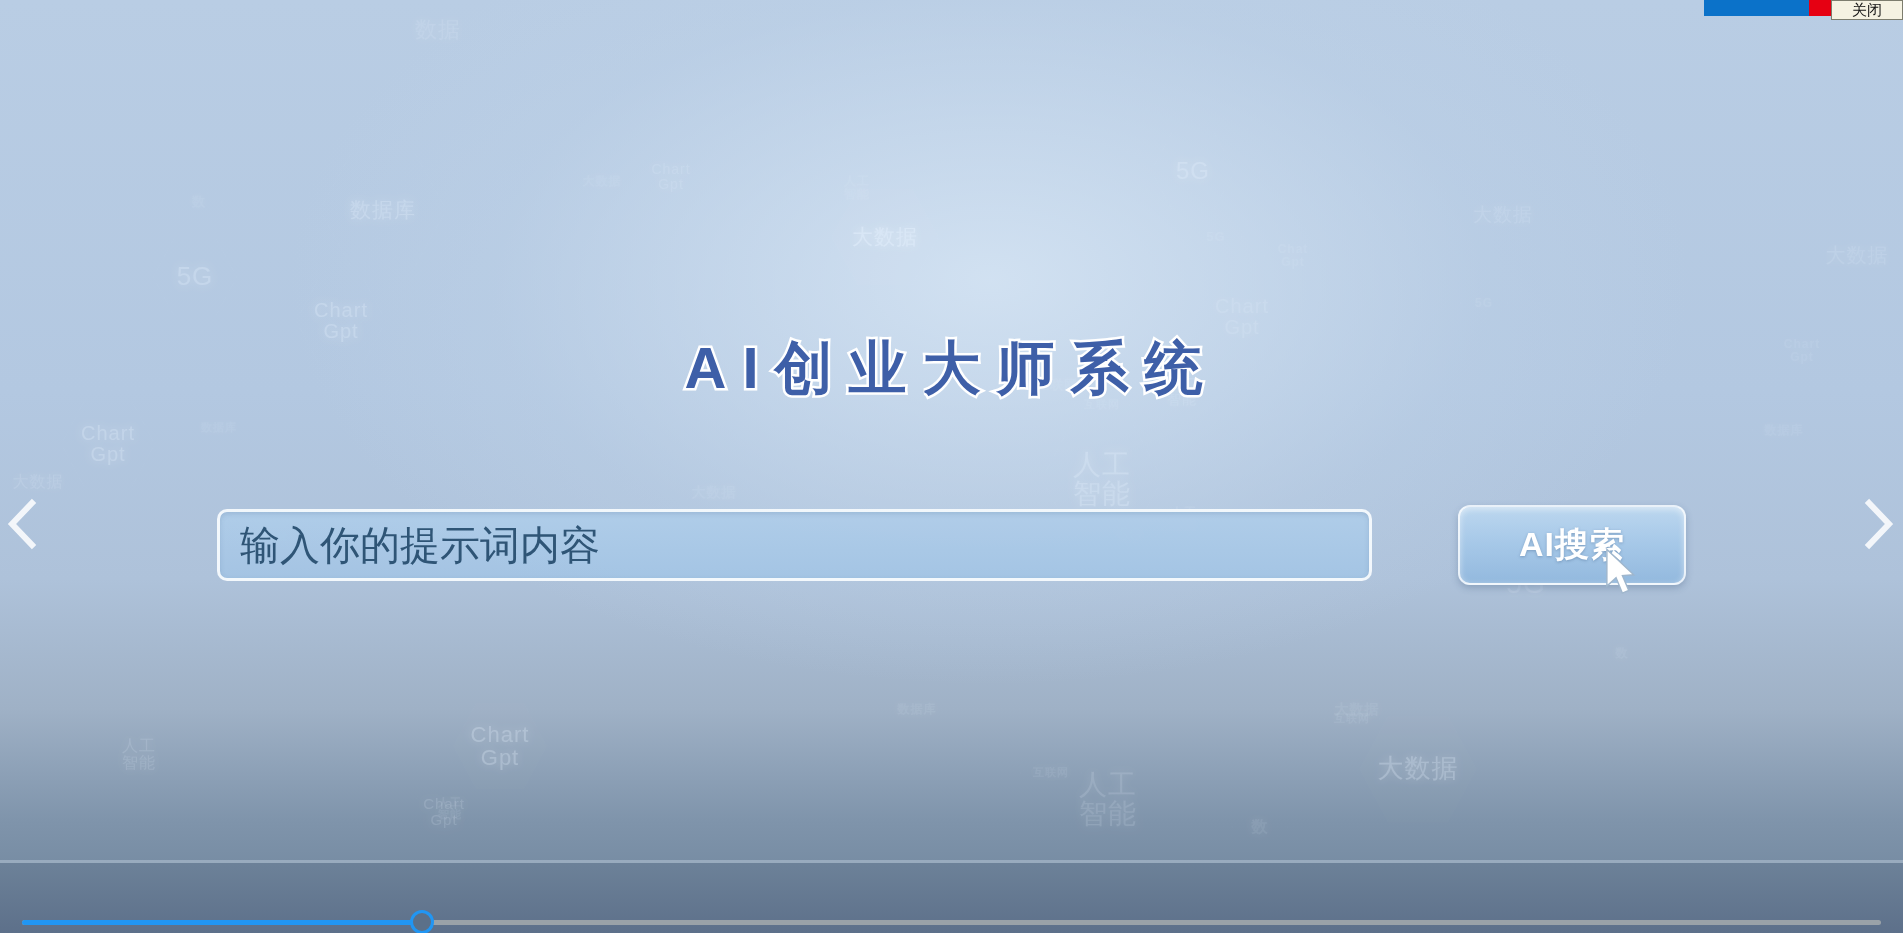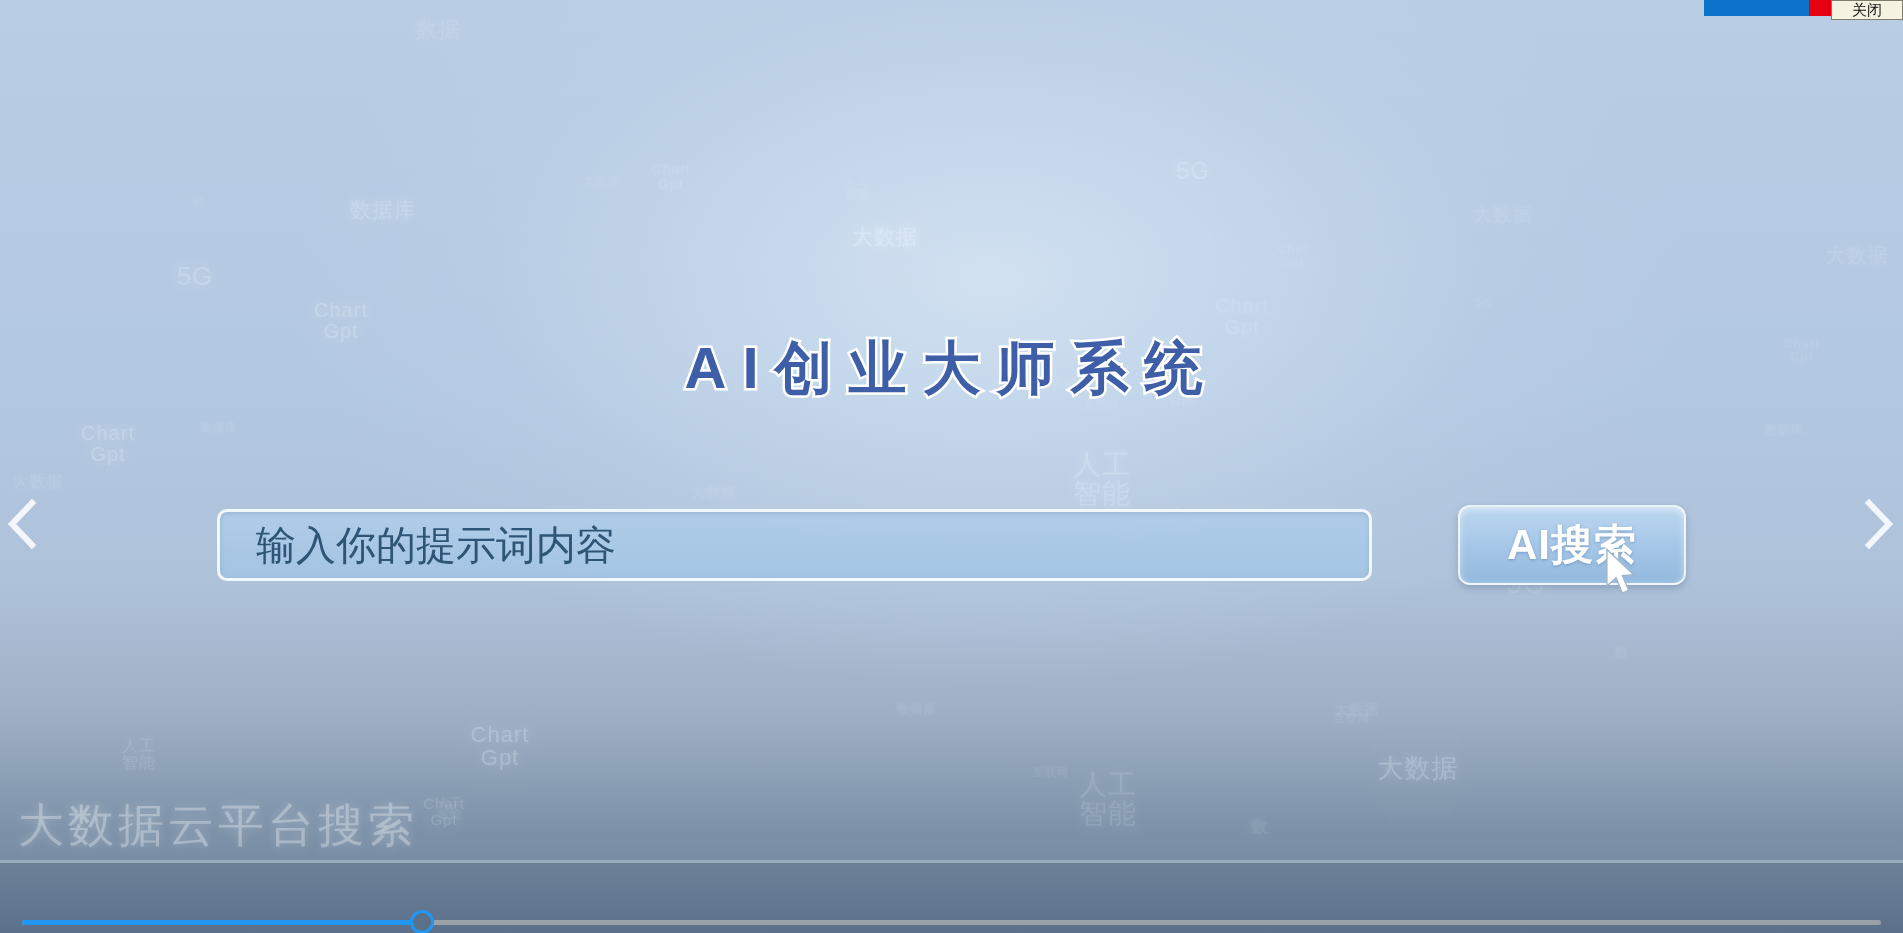--- a/index.html
+++ b/index.html
@@ -59,34 +59,34 @@
     gap:86px;
   }
   #prompt-input {
     width:1155px; height:72px;
     border-radius:10px;
     border:3px solid rgba(255,255,255,0.85);
     background:linear-gradient(180deg, rgba(175,205,233,0.92) 0%, rgba(163,196,228,0.92) 100%);
     color:#2e5273;
     font-size:40px;
     font-family:"Liberation Sans", sans-serif;
-    padding:0 36px;
+    padding:0 20px;
     outline:none;
     box-shadow:0 2px 5px rgba(60,90,125,0.18) inset;
   }
   #prompt-input::placeholder { color:#2f5576; opacity:1; }
 
   #ai-search-btn {
     position:relative;
     width:228px; height:80px;
     border-radius:12px;
     border:2px solid rgba(255,255,255,0.8);
     background:linear-gradient(180deg,#bcd7ef 0%, #a6c8e8 48%, #93b9de 100%);
     color:#ffffff;
-    font-size:42px; font-weight:bold;
+    font-size:34px; font-weight:bold;
     letter-spacing:1px;
     font-family:"Liberation Sans", sans-serif;
     cursor:pointer;
     box-shadow:0 3px 7px rgba(50,80,115,0.28), inset 0 2px 6px rgba(255,255,255,0.5);
     text-shadow:0 1px 3px rgba(70,105,145,0.45);
   }
 
   
   #mouse-cursor {
     position:absolute; left:1604px; top:548px;
@@ -325,21 +325,20 @@
     <polygon points="2,1 2,27 8.5,21 13,32 17.5,30 13,19.5 21,19" fill="#ffffff" stroke="#9fb6cc" stroke-width="1"></polygon>
   </svg>
 
   <svg id="nav-prev" class="nav-arrow" viewBox="0 0 44 58">
     <polyline points="30,8 10,29 30,50" fill="none" stroke="#ffffff" stroke-width="6" stroke-linecap="square" stroke-linejoin="miter" opacity="0.95"></polyline>
   </svg>
   <svg id="nav-next" class="nav-arrow" viewBox="0 0 44 58">
     <polyline points="14,8 34,29 14,50" fill="none" stroke="#ffffff" stroke-width="6" stroke-linecap="square" stroke-linejoin="miter" opacity="0.95"></polyline>
   </svg>
 
-  <div id="watermark">大数据云平台搜索</div>
 
   <div id="bottom-bar"></div>
 
   <div id="progress-slider">
     <div id="progress-track" style="background: rgb(154, 162, 168);"></div>
     <div id="progress-fill" style="width: 21.5%; background: rgb(33, 150, 243);"></div>
     <div id="progress-handle" style="left: 21.5%; border-color: rgb(33, 150, 243);"></div>
   </div>
 
   <div id="topbar-widgets">

